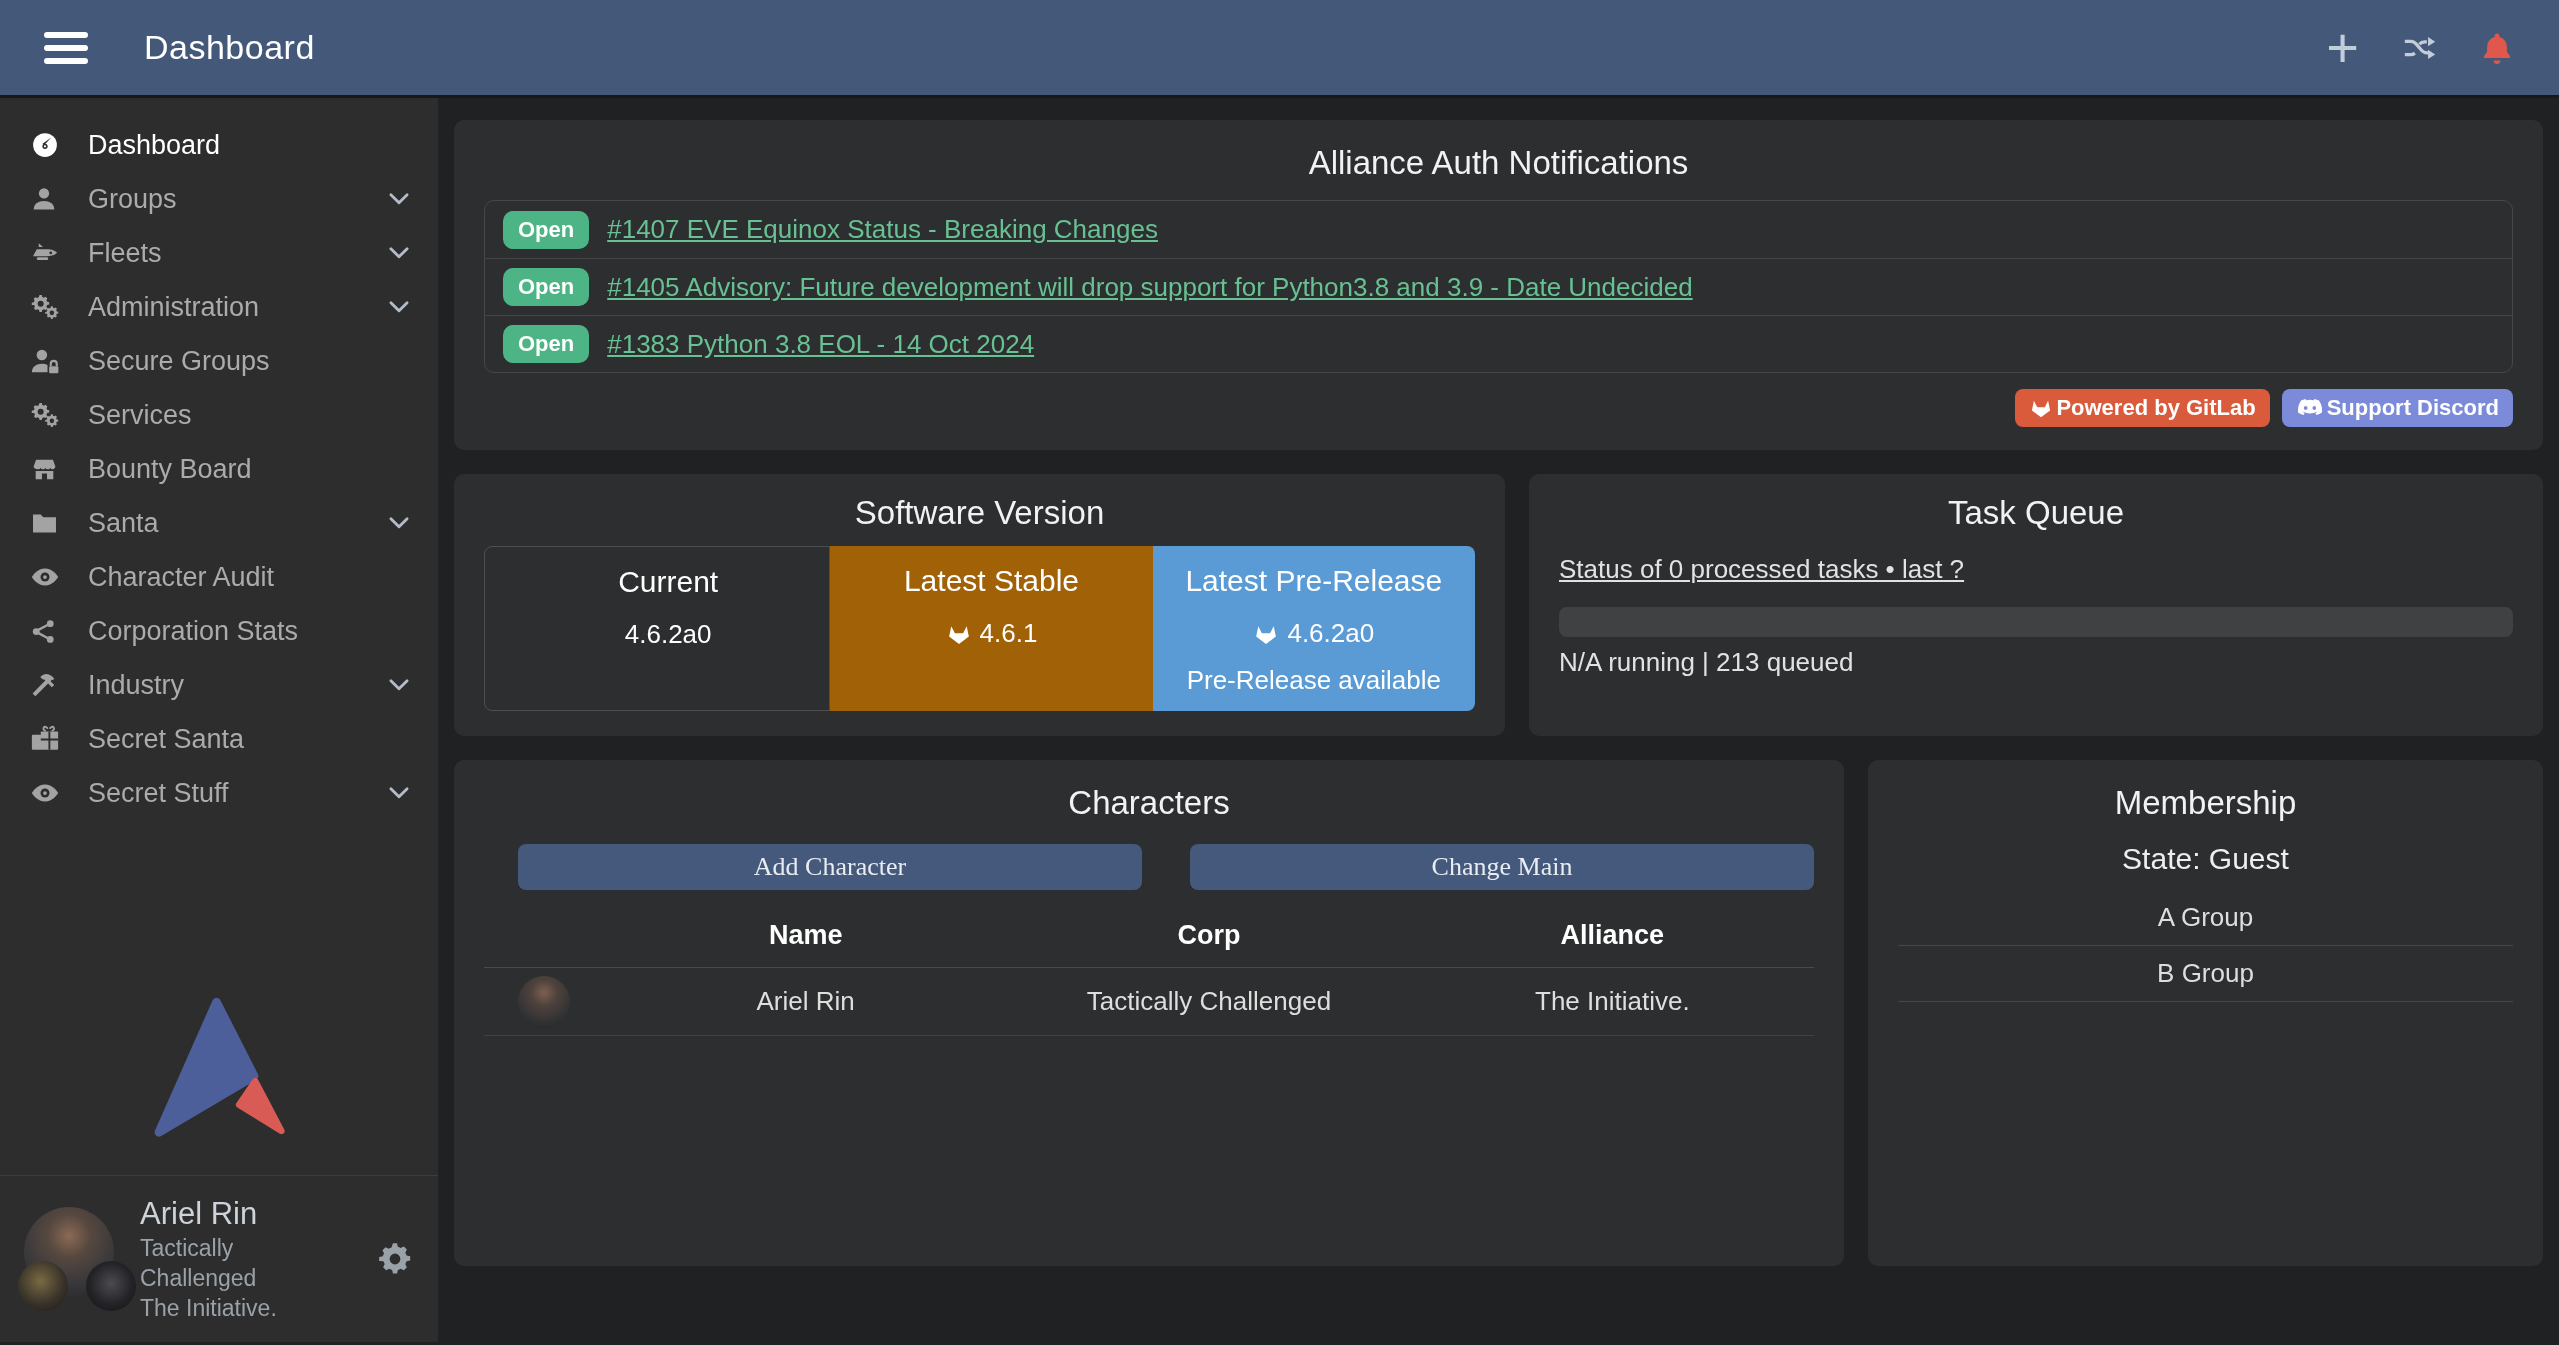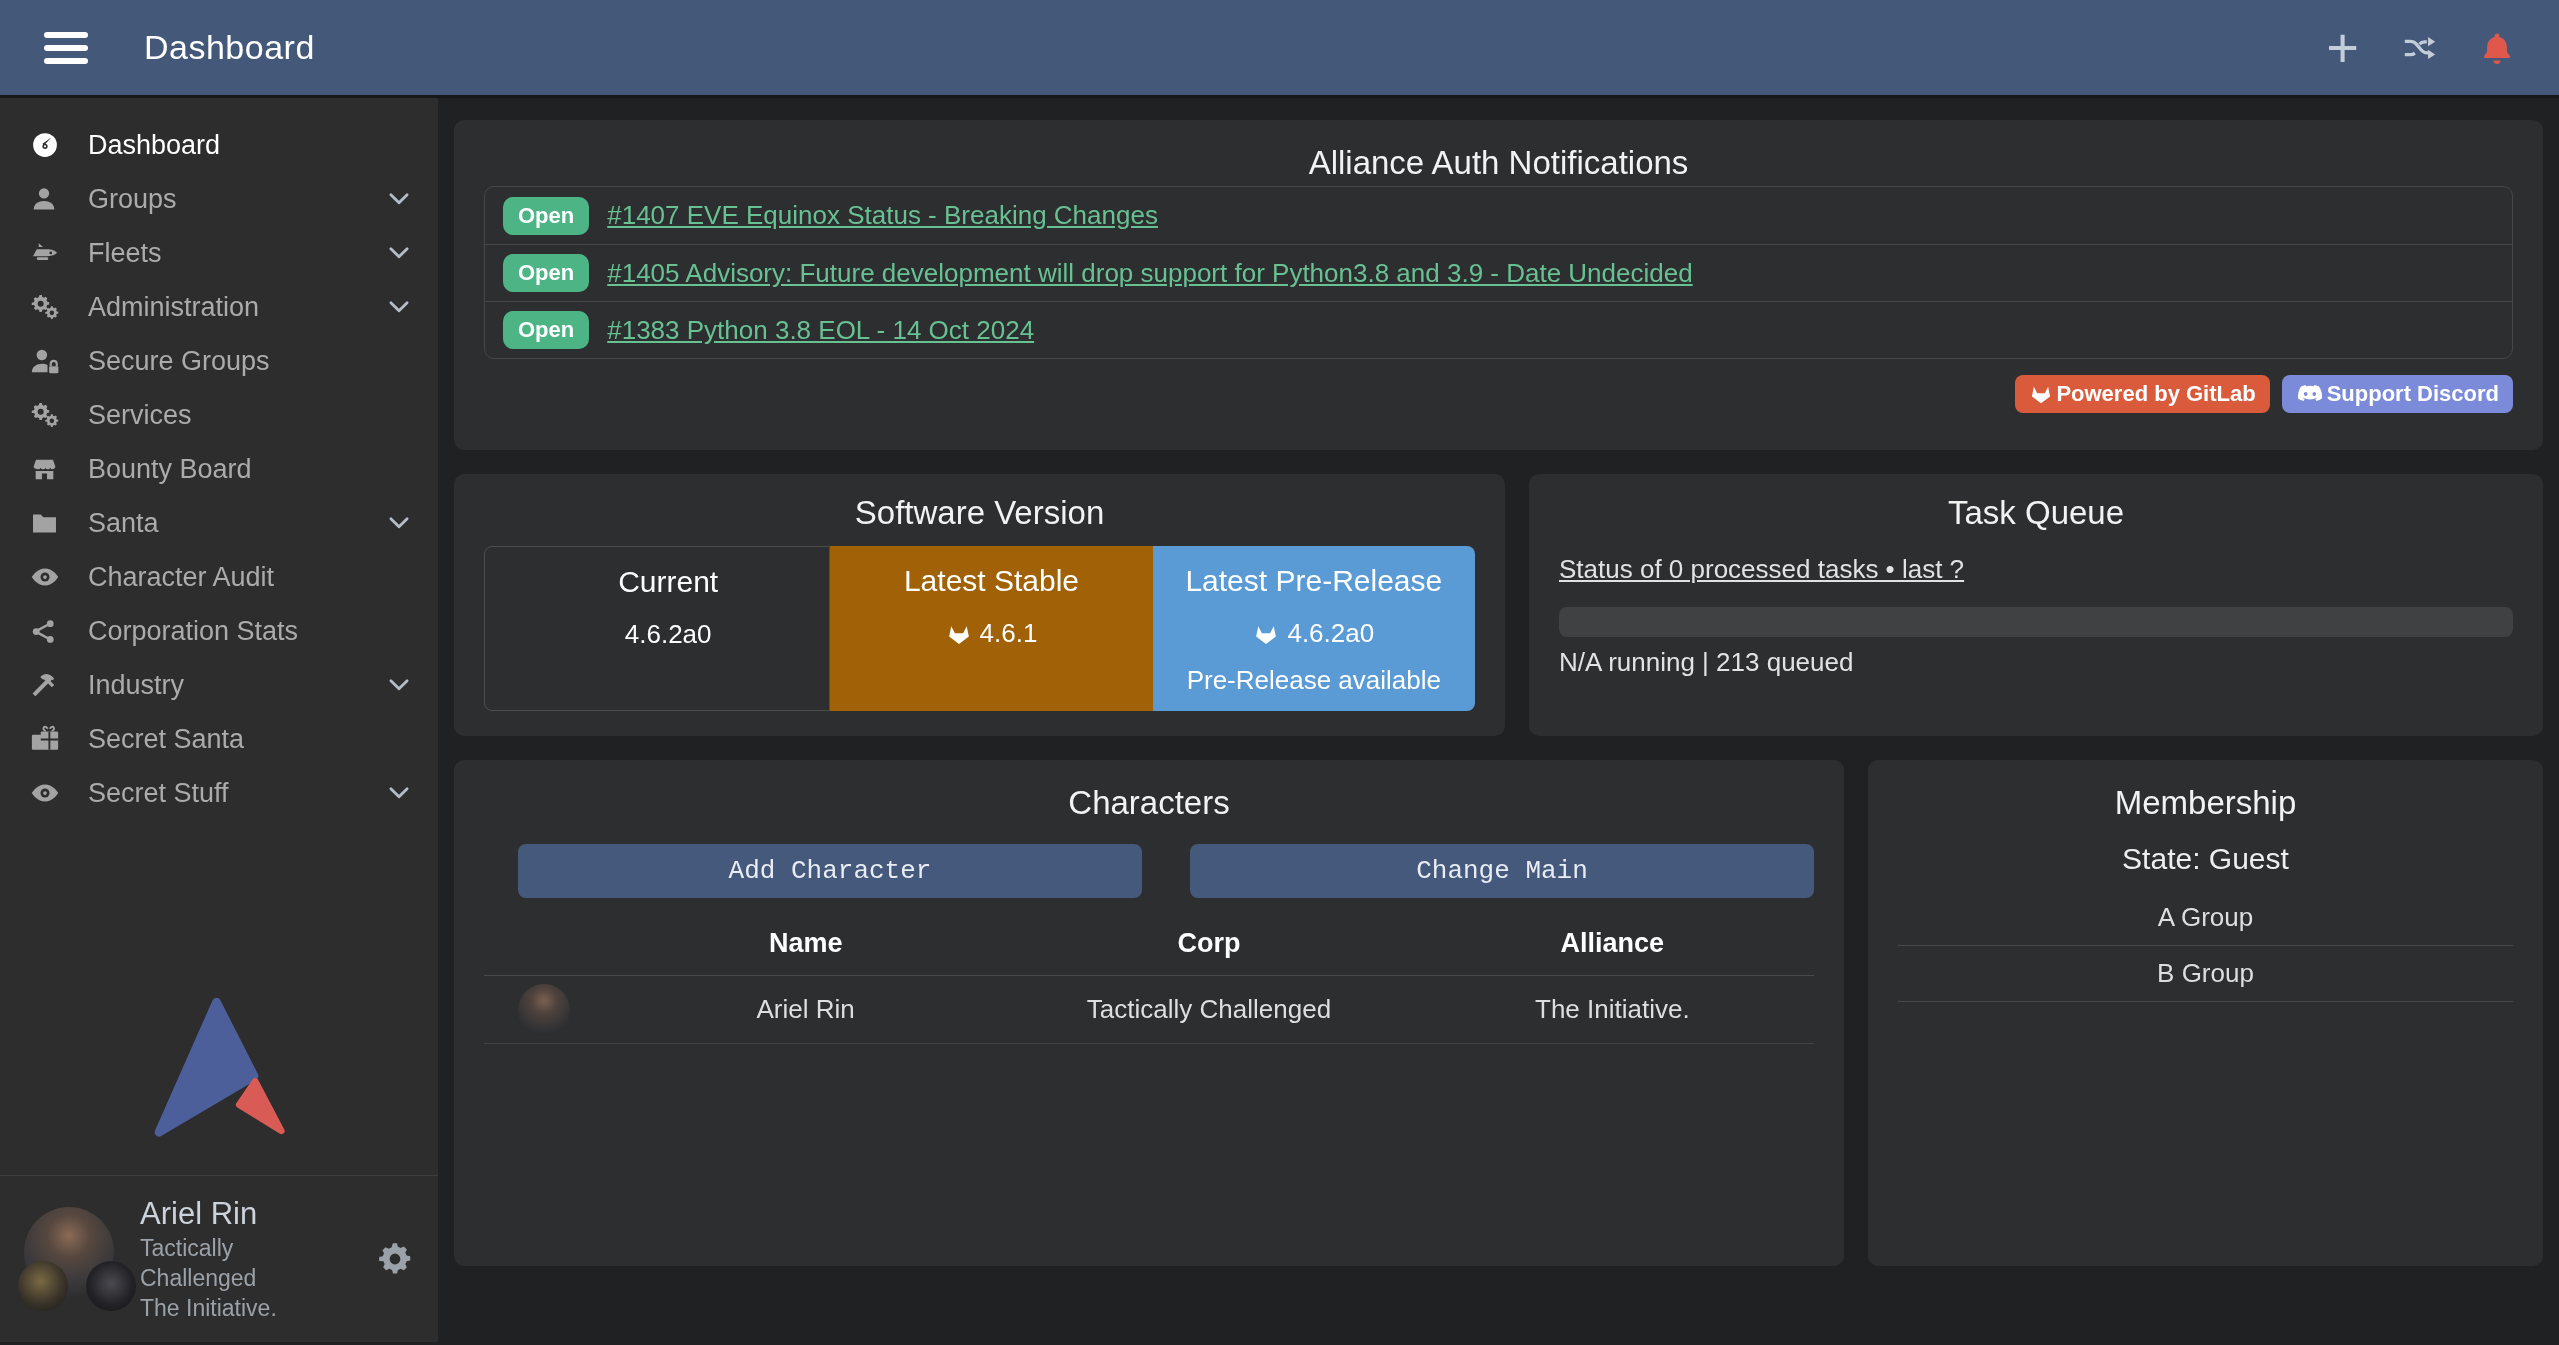--- a/index.html
+++ b/index.html
@@ -64,21 +64,21 @@
   .user-sub { color:#9aa1a8; font-size:23px; }
   .user-gear { margin-left:auto; color:#9aa1a8; cursor:pointer; }
 
   
   .panel {
     background:#2d2e2f; border-radius:10px; padding:24px 30px;
   }
   .panel-title { text-align:center; color:#f2f2f2; font-size:33px; font-weight:500; }
 
   .panel-notifications { height:330px; margin-bottom:24px; }
-  .notif-list { margin-top:4px; border:1px solid #474747; border-radius:10px; }
+  .notif-list { margin-top:18px; border:1px solid #474747; border-radius:10px; }
   .notif-row { display:flex; align-items:center; height:57px; padding:0 18px; }
   .notif-row + .notif-row { border-top:1px solid #454545; }
   .badge-open {
     background:#4cb485; color:#ffffff; font-size:22px; font-weight:700;
     padding:6px 15px; border-radius:10px; margin-right:18px;
   }
   .notif-link { color:#68c193; font-size:26px; text-decoration:underline; cursor:pointer; }
   .footer-badges { display:flex; justify-content:flex-end; gap:12px; margin-top:16px; }
   .fbadge {
     height:38px; border-radius:8px; padding:0 14px; display:inline-flex; align-items:center;
@@ -103,22 +103,22 @@
   .task-status { font-size:26px; color:#e2e2e2; margin-top:22px;text-decoration:underline; }
   .task-track { height:30px; background:#3f4143; border-radius:8px; margin-top:22px; }
   .task-summary { font-size:26px; color:#e2e2e2; margin-top:10px; }
 
   .row3 { display:flex; gap:24px; }
   .panel-characters { width:1390px; height:506px; }
   .panel-membership { flex:1; height:506px; }
 
   .char-buttons { display:flex; gap:14px; margin-top:22px; }
   .btn-blue {
-    flex:1; height:54px; background:#44597c; border:none; border-radius:8px;
-    color:#e9edf3; font-size:26px; font-family:Liberation Mono, monospace; cursor:pointer;margin-left:34px;
+    flex:1; height:46px; background:#44597c; border:none; border-radius:8px;
+    color:#e9edf3; font-size:26px; font-family:Liberation Serif, serif; cursor:pointer;margin-left:34px;
   }
   .char-table { margin-top:16px; }
   .char-head {
     display:grid; grid-template-columns:120px 1fr 1fr 1fr; align-items:center;
     padding:14px 0 16px 0; border-bottom:1px solid #4a4a4a;
     color:#ffffff; font-size:27px; font-weight:700; text-align:center;
   }
   .char-row {
     display:grid; grid-template-columns:120px 1fr 1fr 1fr; align-items:center;
     height:68px; border-bottom:1px solid #424242; font-size:26px; color:#dedede; text-align:center;

